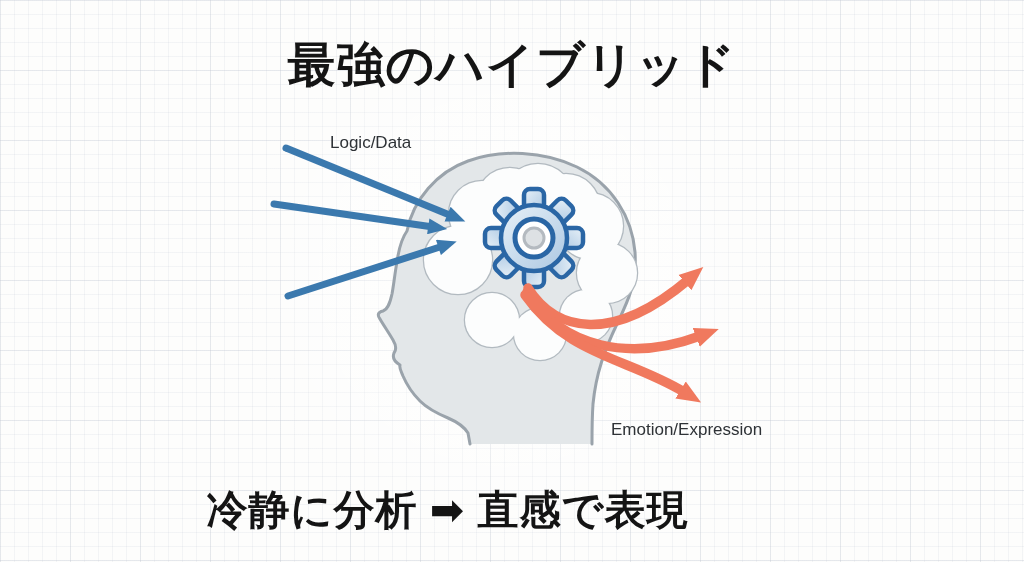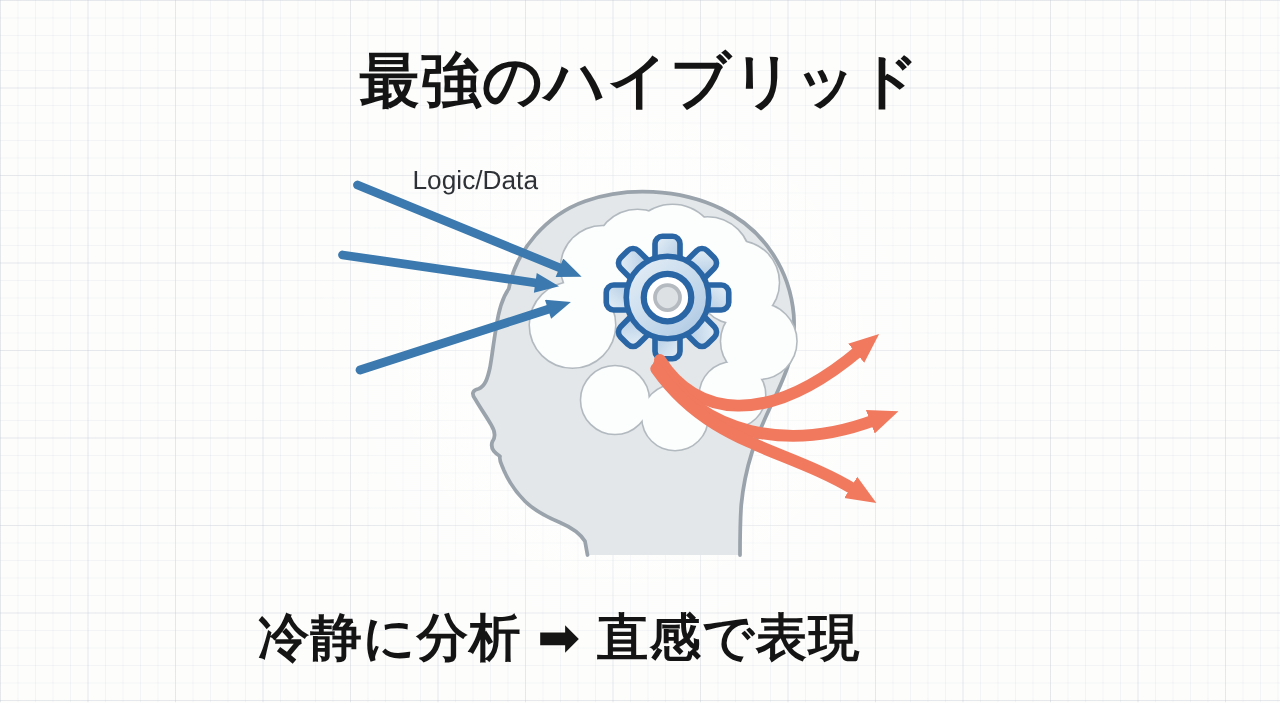--- a/index.html
+++ b/index.html
@@ -22,21 +22,21 @@
     pointer-events:none;
   }
   .slide-title{
     position:absolute;left:0;top:33px;width:1024px;
     text-align:center;
     font-size:48px;font-weight:800;color:#141414;
     letter-spacing:1px;
   }
   .small-label{
     position:absolute;
-    font-size:21px;color:#2e3236;font-weight:400;
+    font-size:17px;color:#2e3236;font-weight:400;
   }
   .label-logic{left:330px;top:133px;}
   .label-emotion{left:611px;top:420px;}
   .summary-text{
     position:absolute;left:0;top:483px;width:895px;
     text-align:center;
     font-size:41px;font-weight:800;color:#141414;
     letter-spacing:1px;
   }
   .diagram-svg{position:absolute;left:0;top:0;}
@@ -133,15 +133,16 @@
     </g>
 
     <g stroke="#f0795e" stroke-width="9.5" fill="none" stroke-linecap="round">
       <path d="M 528 288 C 556 332 612 344 688 280" marker-end="url(#mOrange)"></path>
       <path d="M 527 292 C 562 348 630 362 700 336" marker-end="url(#mOrange)"></path>
       <path d="M 525 295 C 568 356 628 358 684 392" marker-end="url(#mOrange)"></path>
     </g>
   </svg>
 
   <div class="small-label label-logic">Logic/Data</div>
+  <div class="small-label label-emotion">Emotion/Expression</div>
 
   <div class="summary-text">冷静に分析 ➡ 直感で表現</div>
 </div>
 
 </body></html>

